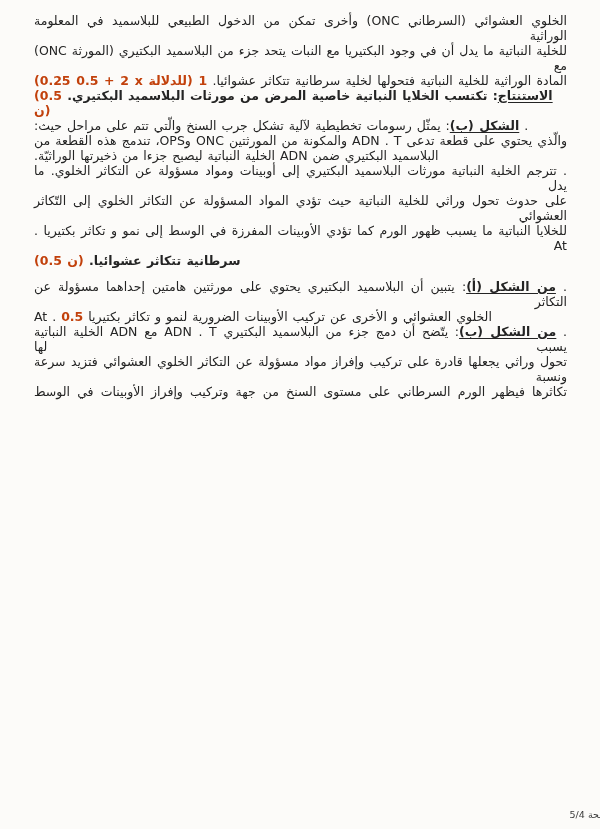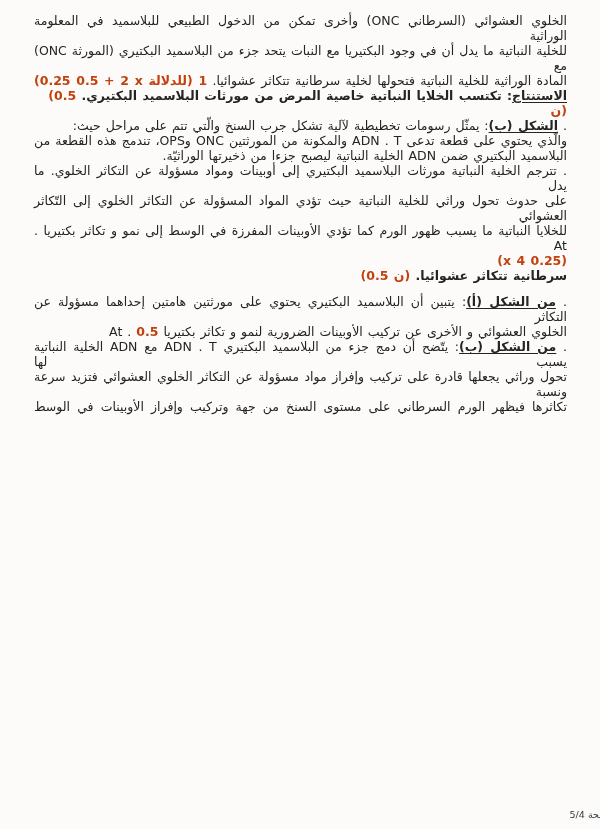--- a/index.html
+++ b/index.html
@@ -18,21 +18,21 @@
     top:13px;right:33px;
     width:533px;
   }
   .ln{
     font-size:12.5px;
     line-height:15px;
     word-spacing:1px;
     white-space:normal;
   }
   .j{text-align:justify;text-align-last:justify;}
-  .r{text-align:right;}
+  .r{text-align:left;}
   .u{text-underline-offset:2px;}
   .b{font-weight:bold;}
   .bu{font-weight:bold;text-decoration:underline;text-underline-offset:2px;}
   .red{color:#c2410c;}
   .sp{height:11px;}
   .footer{
     position:absolute;
     left:12px;bottom:9px;width:100%;
     text-align:right;
     font-size:9.5px;
@@ -60,21 +60,20 @@
     <div class="ln j"><span>والّذي يحتوي على قطعة تدعى ADN . T والمكونة من المورثتين ONC وOPS، </span><span class="u">تندمج هذه القطعة من</span></div>
 
     <div class="ln r"><span class="u">البلاسميد البكتيري</span><span> ضمن ADN الخلية النباتية ليصبح جزءا من ذخيرتها الوراثيّة.</span></div>
 
     <div class="ln j"><span>. </span><span class="u">تترجم الخلية النباتية مورثات البلاسميد البكتيري</span><span> إلى أوبينات ومواد مسؤولة عن التكاثر الخلوي. ما يدل</span></div>
 
     <div class="ln j"><span>على حدوث تحول وراثي للخلية النباتية حيث </span><span class="u">تؤدي المواد المسؤولة عن التكاثر الخلوي</span><span> إلى التّكاثر العشوائي</span></div>
 
     <div class="ln j"><span>للخلايا النباتية ما يسبب ظهور الورم </span><span class="u">كما تؤدي الأوبينات المفرزة في الوسط</span><span> إلى نمو و تكاثر بكتيريا . At</span></div>
 
-    <div class="ln r"><span class="red b" dir="ltr">(x 4 0.25)</span></div>
 
 
     <div class="ln r"><span class="b">سرطانية تتكاثر عشوائيا. </span><span class="red b" dir="ltr">(0.5 ن)</span></div>
 
     <div class="sp"></div>
 
 
     <div class="ln j"><span>. </span><span class="bu">من الشكل (أ)</span><span>: يتبين أن البلاسميد البكتيري يحتوي على مورثتين هامتين إحداهما مسؤولة عن التكاثر</span></div>
 
     <div class="ln r"><span>الخلوي العشوائي و الأخرى عن تركيب الأوبينات الضرورية لنمو و تكاثر بكتيريا </span><span class="red b">0.5</span><span> . At</span></div>

